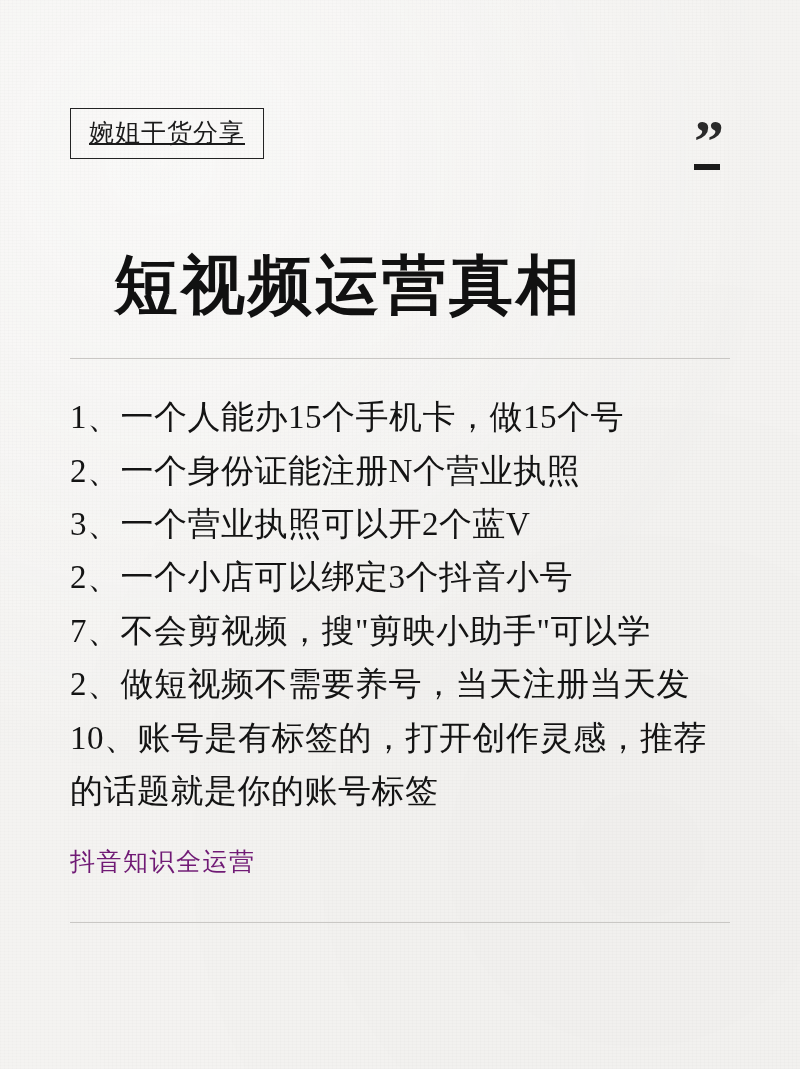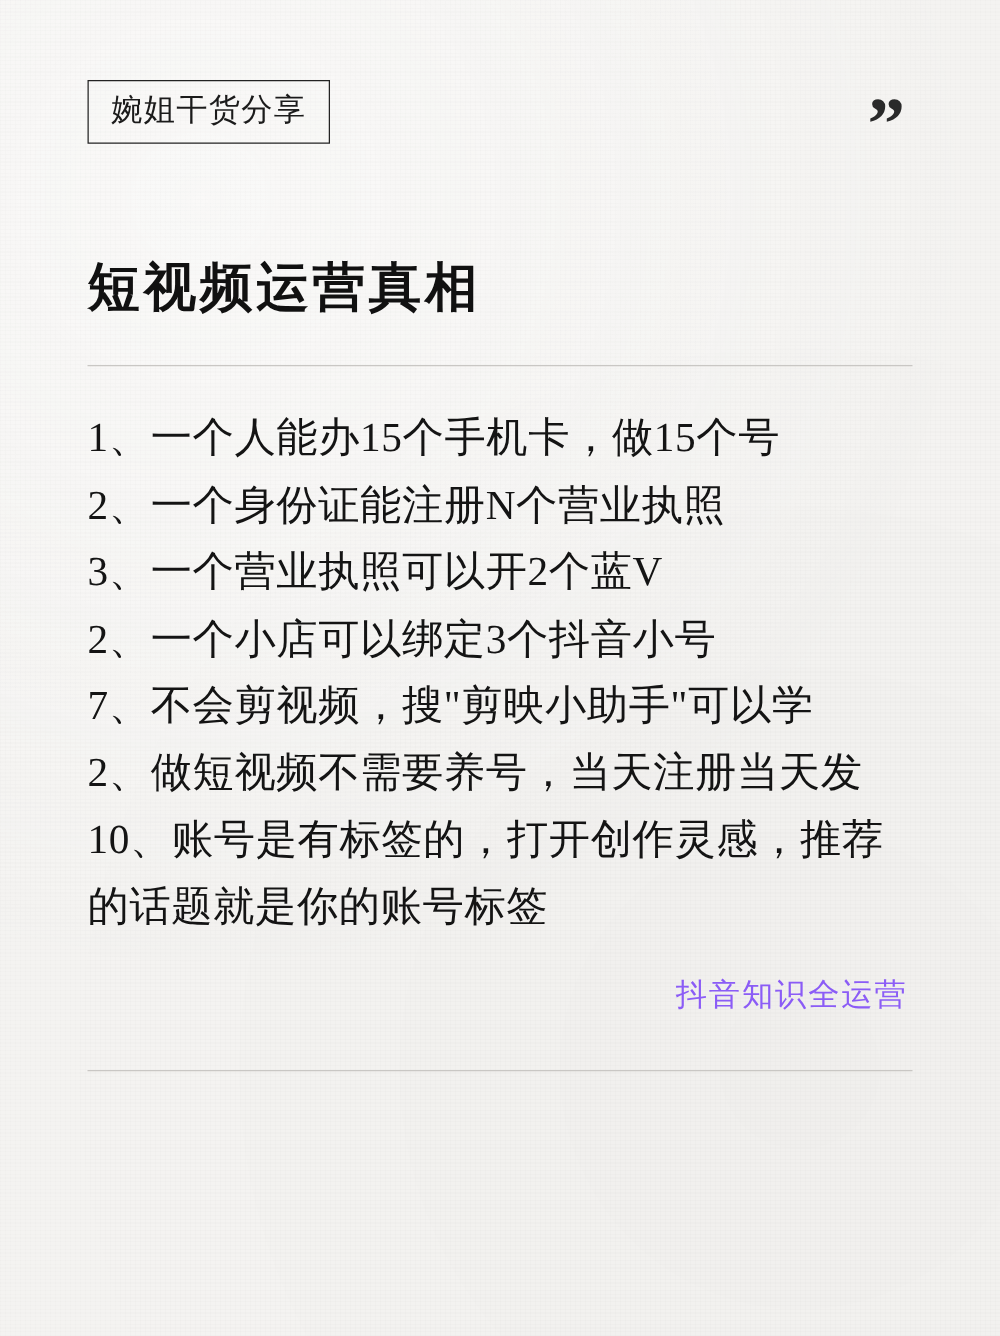--- a/index.html
+++ b/index.html
@@ -29,23 +29,24 @@
   }
   .page {
     position: relative;
     width: 800px;
     height: 1069px;
     box-sizing: border-box;
     padding: 0 70px;
   }
   .top-row {
     display: flex;
-    align-items: center;
+    align-items: flex-end;
     justify-content: space-between;
-    padding-top: 61px;
+    padding-top: 103px;
+    text-decoration: underline;
   }
   .tag-box {
     border: 1.6px solid #232323;
     padding: 11px 18px 13px 18px;
     font-size: 25px;
     line-height: 1;
     letter-spacing: 1px;
     font-family: "Liberation Serif", serif;
     color: #1b1b1b;
     background: transparent;
@@ -55,48 +56,49 @@
     line-height: 0.6;
     color: #2a2a2a;
     font-family: "Liberation Serif", serif;
     margin-top: 20px;
     margin-right: 10px;
     letter-spacing: -4px;
     font-weight: 700;
   }
   .headline {
     margin-top: 92px;
-    font-size: 42px;
+    font-size: 64px;
     font-weight: 700;
     letter-spacing: 3px;
     line-height: 1.08;
     color: #111;
     font-family: "Liberation Serif", serif;
+    margin-left: 44px;
   }
   .rule {
     border: none;
     border-top: 1.4px solid #c9c7c4;
     margin: 38px 0 0 0;
   }
   .list {
     margin-top: 32px;
   }
   .list-item {
     font-size: 33px;
     line-height: 1.62;
     letter-spacing: 0.5px;
     color: #141414;
     white-space: normal;
   }
   .footer-line {
     margin-top: 26px;
-    text-align: right;
+    text-align: left;
     font-size: 25px;
     letter-spacing: 1.5px;
-    color: #8b5cf6;
+    color: #701a75;
     padding-right: 4px;
   }
   .bottom-rule {
     border: none;
     border-top: 1.4px solid #c9c7c4;
     margin-top: 44px;
   }
 </style>
 </head>
 <body>

